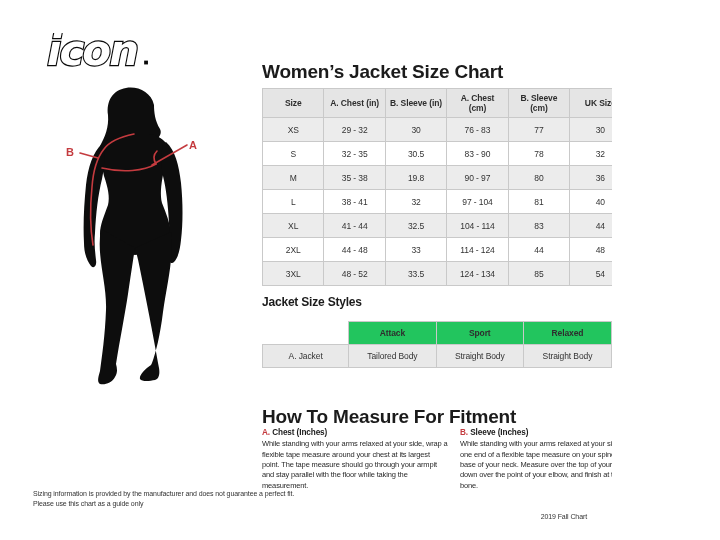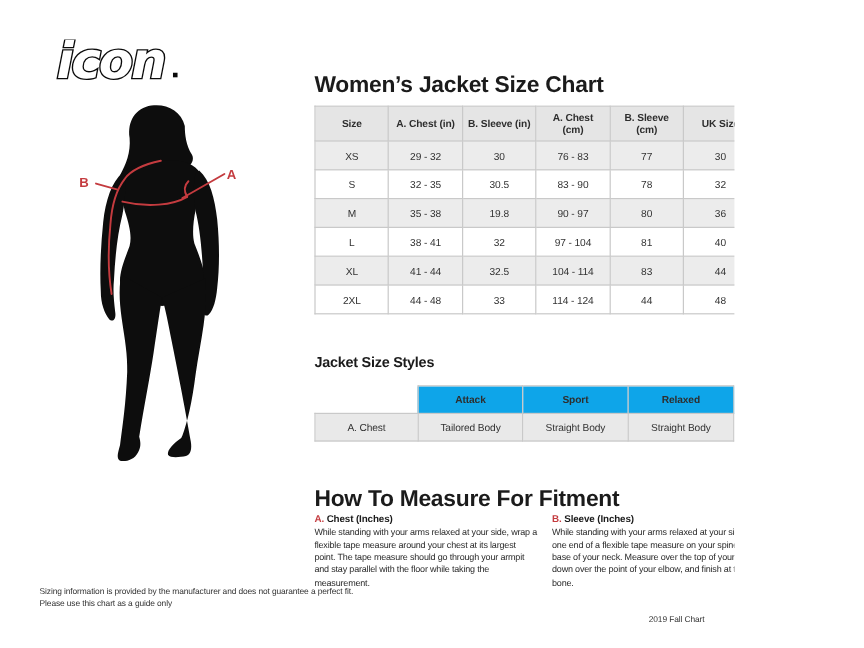--- a/index.html
+++ b/index.html
@@ -13,21 +13,21 @@
   
   .size-table { position:absolute; left:262px; top:88px; width:431px; border-collapse:collapse; table-layout:fixed; font-size:8.5px; color:#333; letter-spacing:-0.1px; }
   .size-table th, .size-table td { border:1px solid #c9c9c9; height:24px; text-align:center; vertical-align:middle; padding:4px; }
   .size-table th { background:#e5e5e5; font-weight:bold; color:#2e2e2e; }
   .size-table td { background:#ffffff; font-weight:normal;margin-top:16px; }
   .size-table tbody tr:nth-child(odd) td { background:#ececec; }
 
   
   .style-table { position:absolute; left:262px; top:321px; border-collapse:collapse; table-layout:fixed; font-size:8.5px; color:#333; letter-spacing:-0.1px; }
   .style-table th, .style-table td { border:1px solid #c9c9c9; width:105px; height:23px; text-align:center; vertical-align:middle; padding:0; }
-  .style-table th { background:#0ea5e9; font-weight:bold; color:#2e2e2e; }
+  .style-table th { background:#22c55e; font-weight:bold; color:#2e2e2e; }
   .style-table th.blank { border:none; background:transparent; }
   .style-table tbody tr:nth-child(odd) td { background:#e9e9e9; }
   .style-table tbody tr:nth-child(even) td { background:#ffffff; }
 
   
   .fit-col { position:absolute; top:427px; font-size:7.5px; line-height:1.38; color:#2a2a2a; letter-spacing:-0.15px; }
   .fit-head { font-size:8.2px; font-weight:bold; color:#1b1b1b; margin-bottom:1px; letter-spacing:-0.1px; }
   .fit-label { color:#c43b3f; }
 
   
@@ -133,36 +133,45 @@
         </tr>
         <tr>
           <td>2XL</td>
           <td>44 - 48</td>
           <td>33</td>
           <td>114 - 124</td>
           <td>44</td>
           <td>48</td>
           <td>58</td>
         </tr>
+        <tr>
+          <td>3XL</td>
+          <td>48 - 52</td>
+          <td>33.5</td>
+          <td>124 - 134</td>
+          <td>85</td>
+          <td>54</td>
+          <td>64</td>
+        </tr>
       </tbody>
     </table>
 
   <div class="h1" style="left:262px; top:295px; font-size:12px;">Jacket Size Styles</div>
   <table class="style-table">
       <thead>
         <tr>
           <th class="blank"></th>
           <th>Attack</th>
           <th>Sport</th>
           <th>Relaxed</th>
         </tr>
       </thead>
       <tbody>
         <tr>
-          <td>A. Chest</td>
+          <td>A. Jacket</td>
           <td>Tailored Body</td>
           <td>Straight Body</td>
           <td>Straight Body</td>
         </tr>
       </tbody>
     </table>
 
   <div class="h1" style="left:262px; top:406px;">How To Measure For Fitment</div>
 
   <div class="fit-col" style="left:460px; width:192px;">

